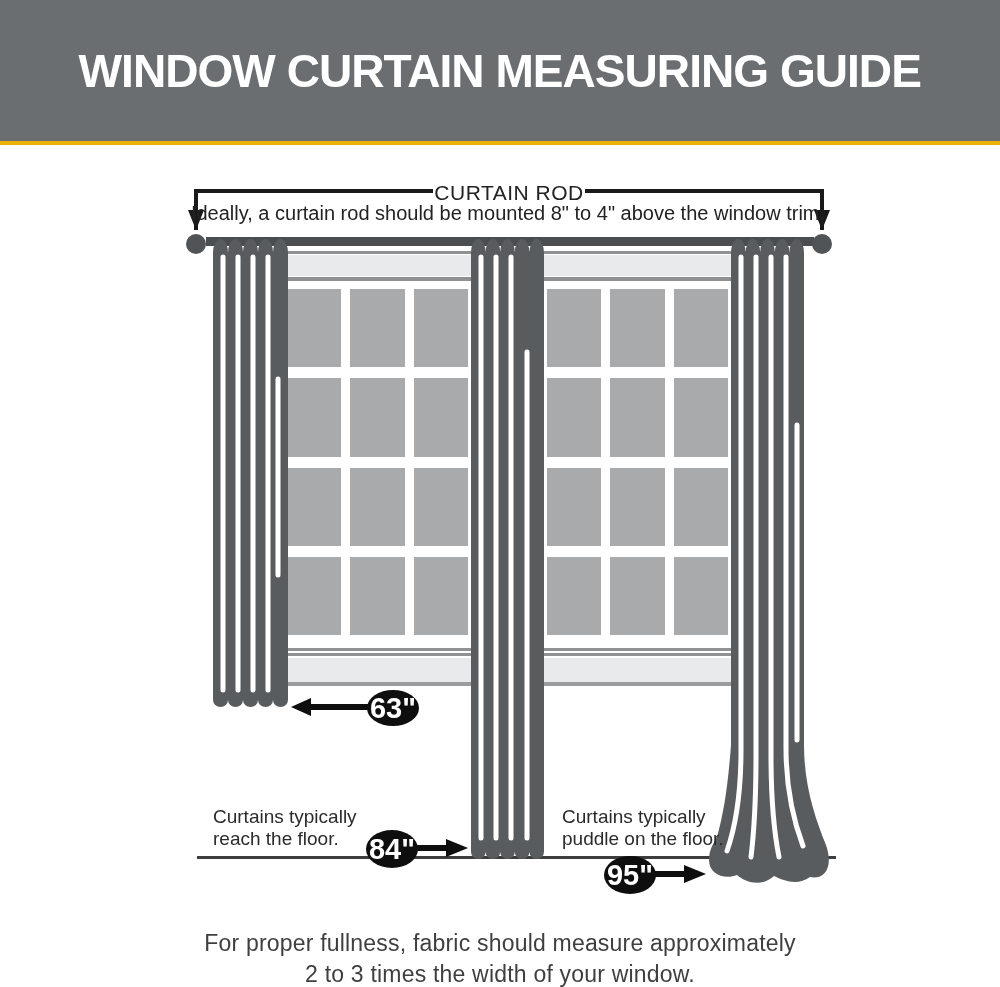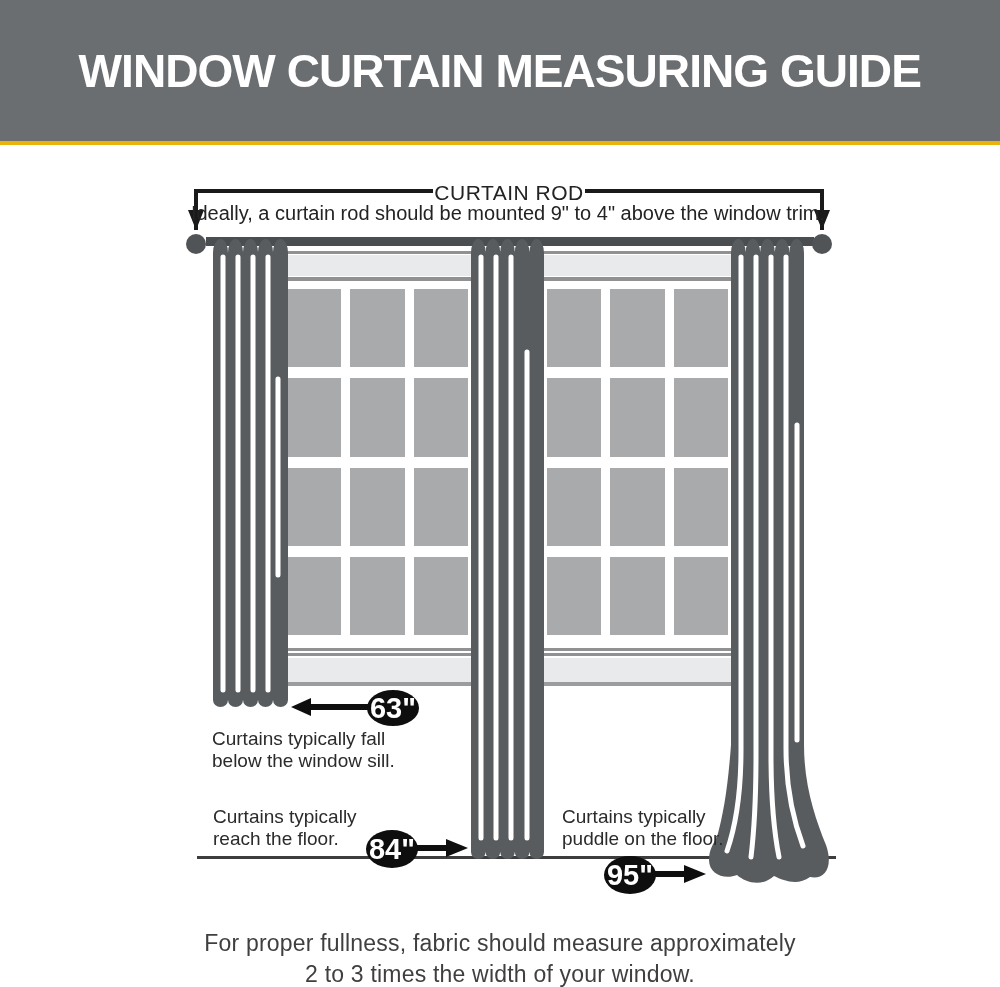--- a/index.html
+++ b/index.html
@@ -142,24 +142,22 @@
 
     <g>
       <path d="M655,874 L684,874" stroke="#0e0e0e" stroke-width="6"></path>
       <polygon points="684,865 684,883 706,874" fill="#0e0e0e"></polygon>
       <ellipse cx="630" cy="875" rx="26" ry="19" fill="#0e0e0e"></ellipse>
       <text x="630" y="885" text-anchor="middle" class="badge-num">95"</text>
     </g>
   </svg>
 
   <div class="lbl rod-label">CURTAIN ROD</div>
-  <div class="lbl rod-desc">Ideally, a curtain rod should be mounted 9" to 4" above the window trim.</div>
+  <div class="lbl rod-desc">Ideally, a curtain rod should be mounted 8" to 4" above the window trim.</div>
 
-  <div class="note note-63">Curtains typically fall
-below the window sill.</div>
   <div class="note note-84">Curtains typically
 reach the floor.</div>
   <div class="note note-95">Curtains typically
 puddle on the floor.</div>
 
   <div class="footer-note">For proper fullness, fabric should measure approximately
 2 to 3 times the width of your window.</div>
 </div>
 
 </body></html>

